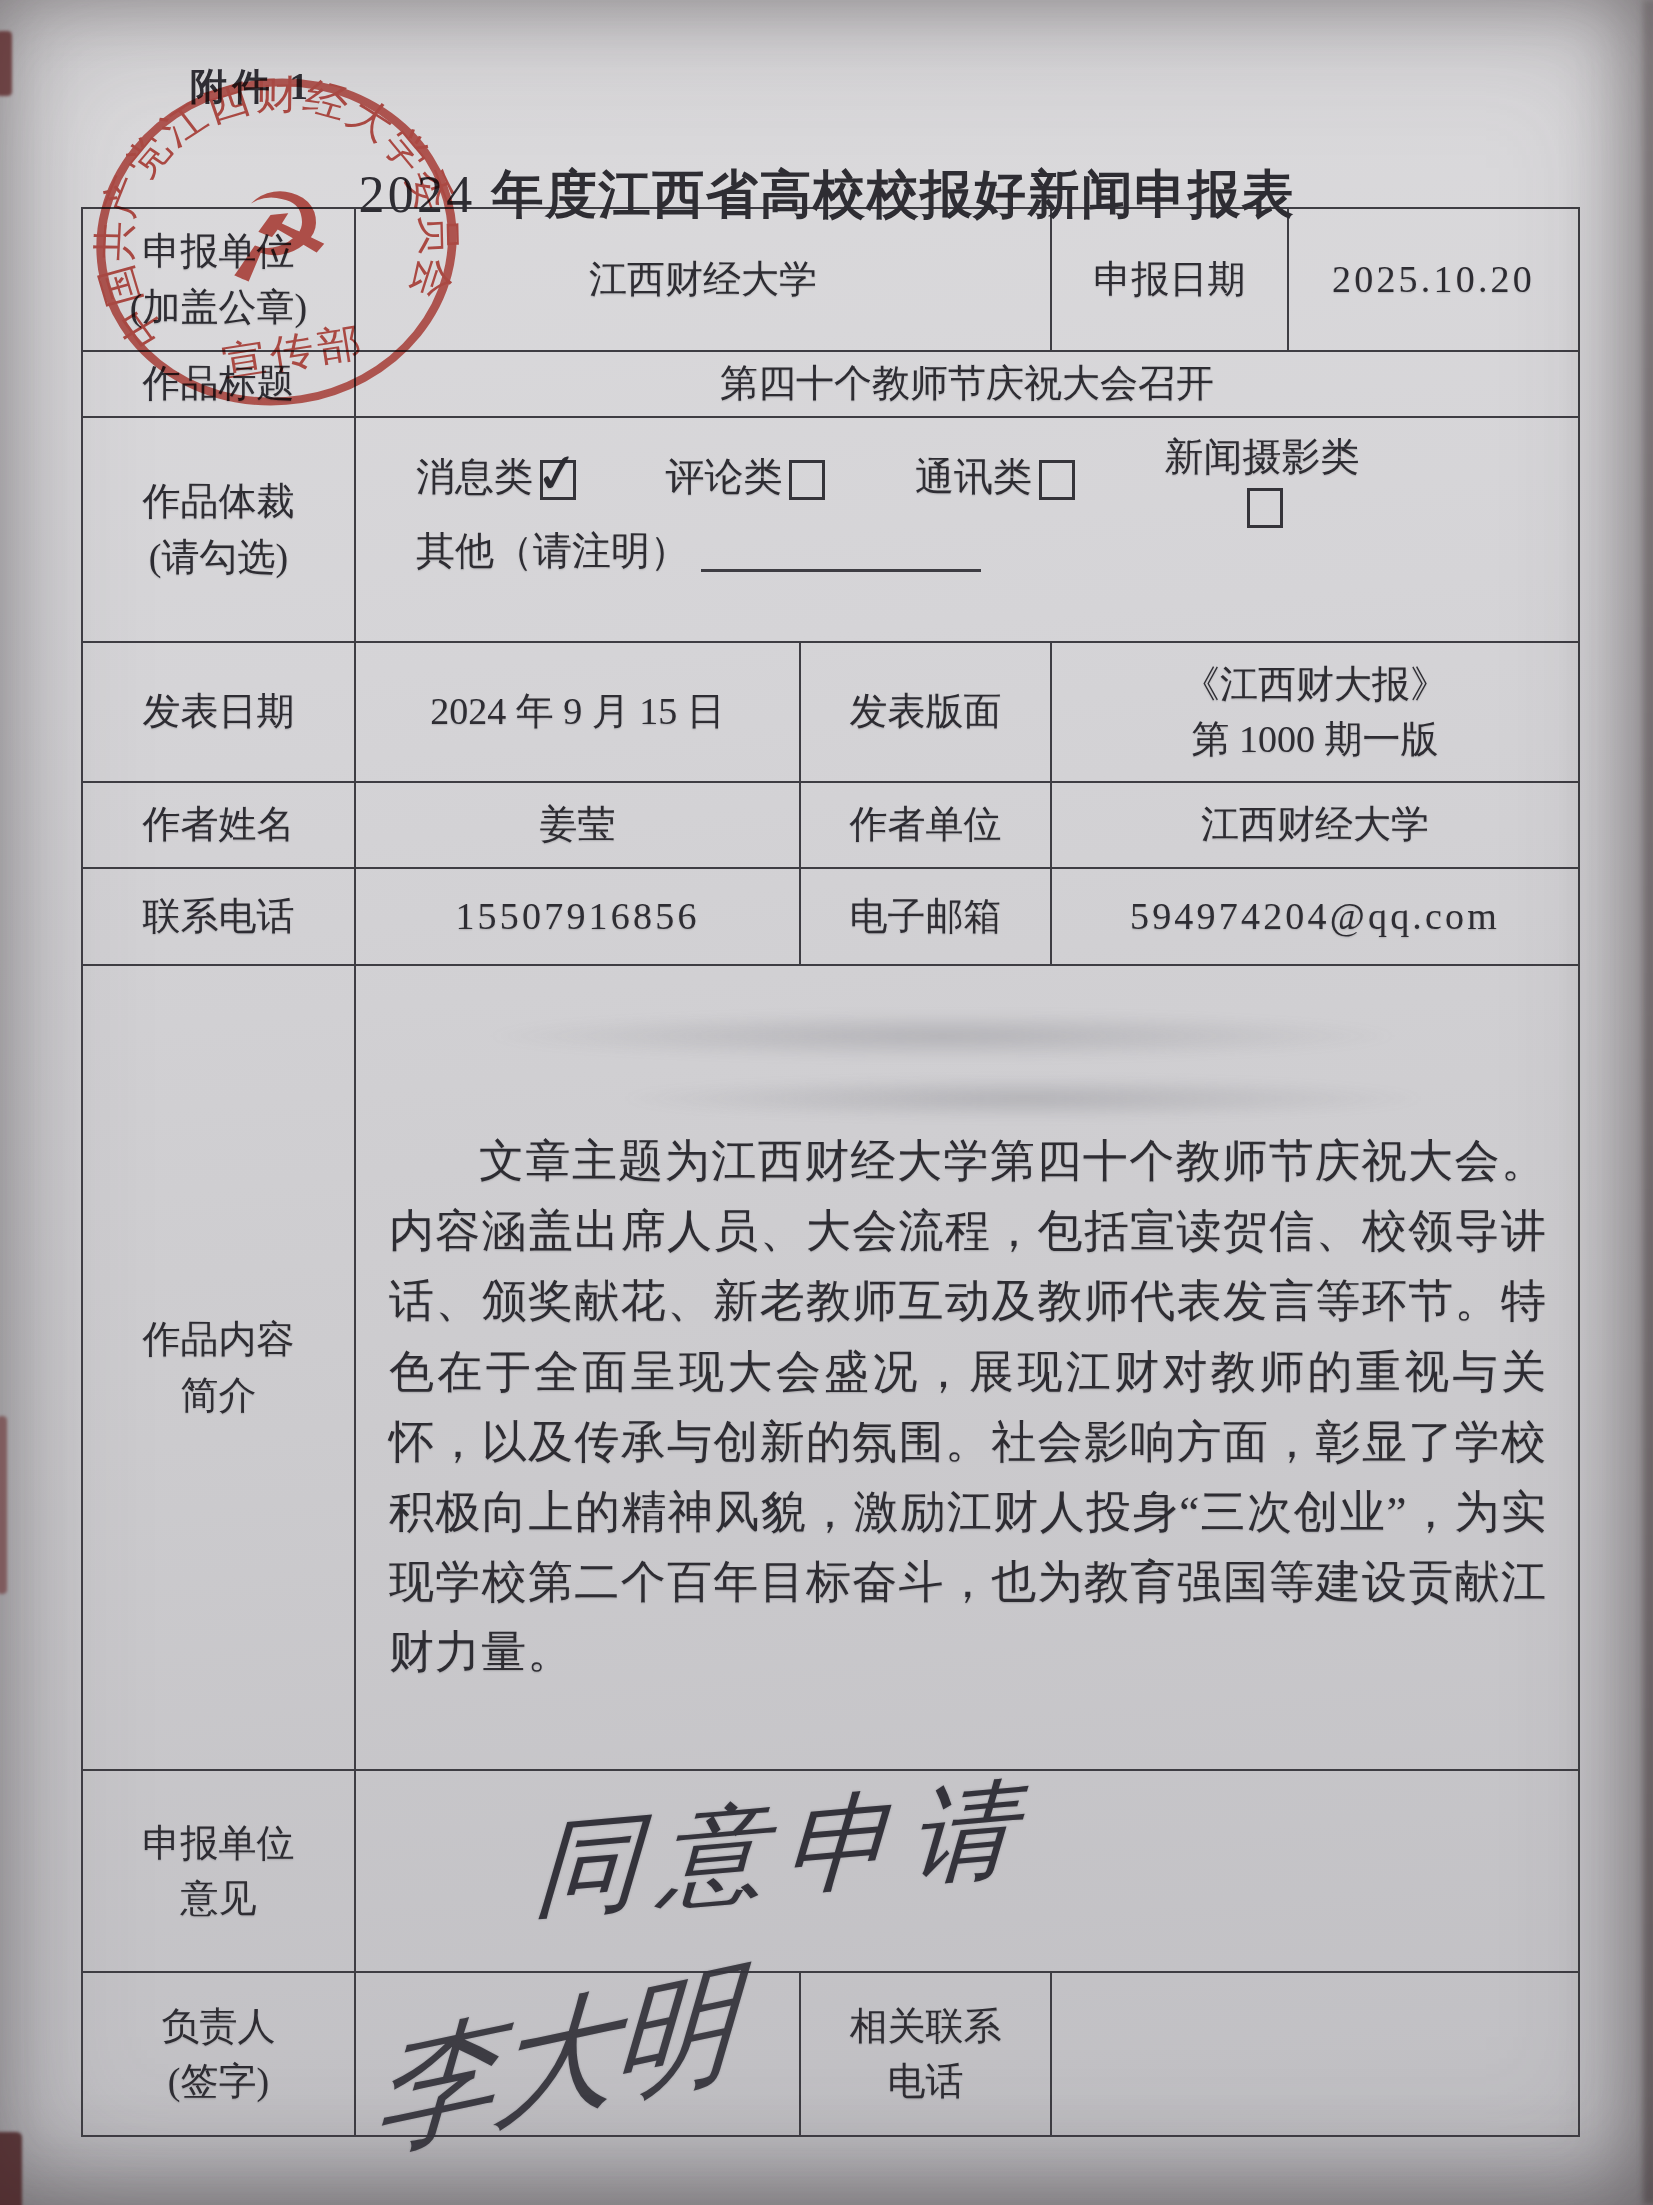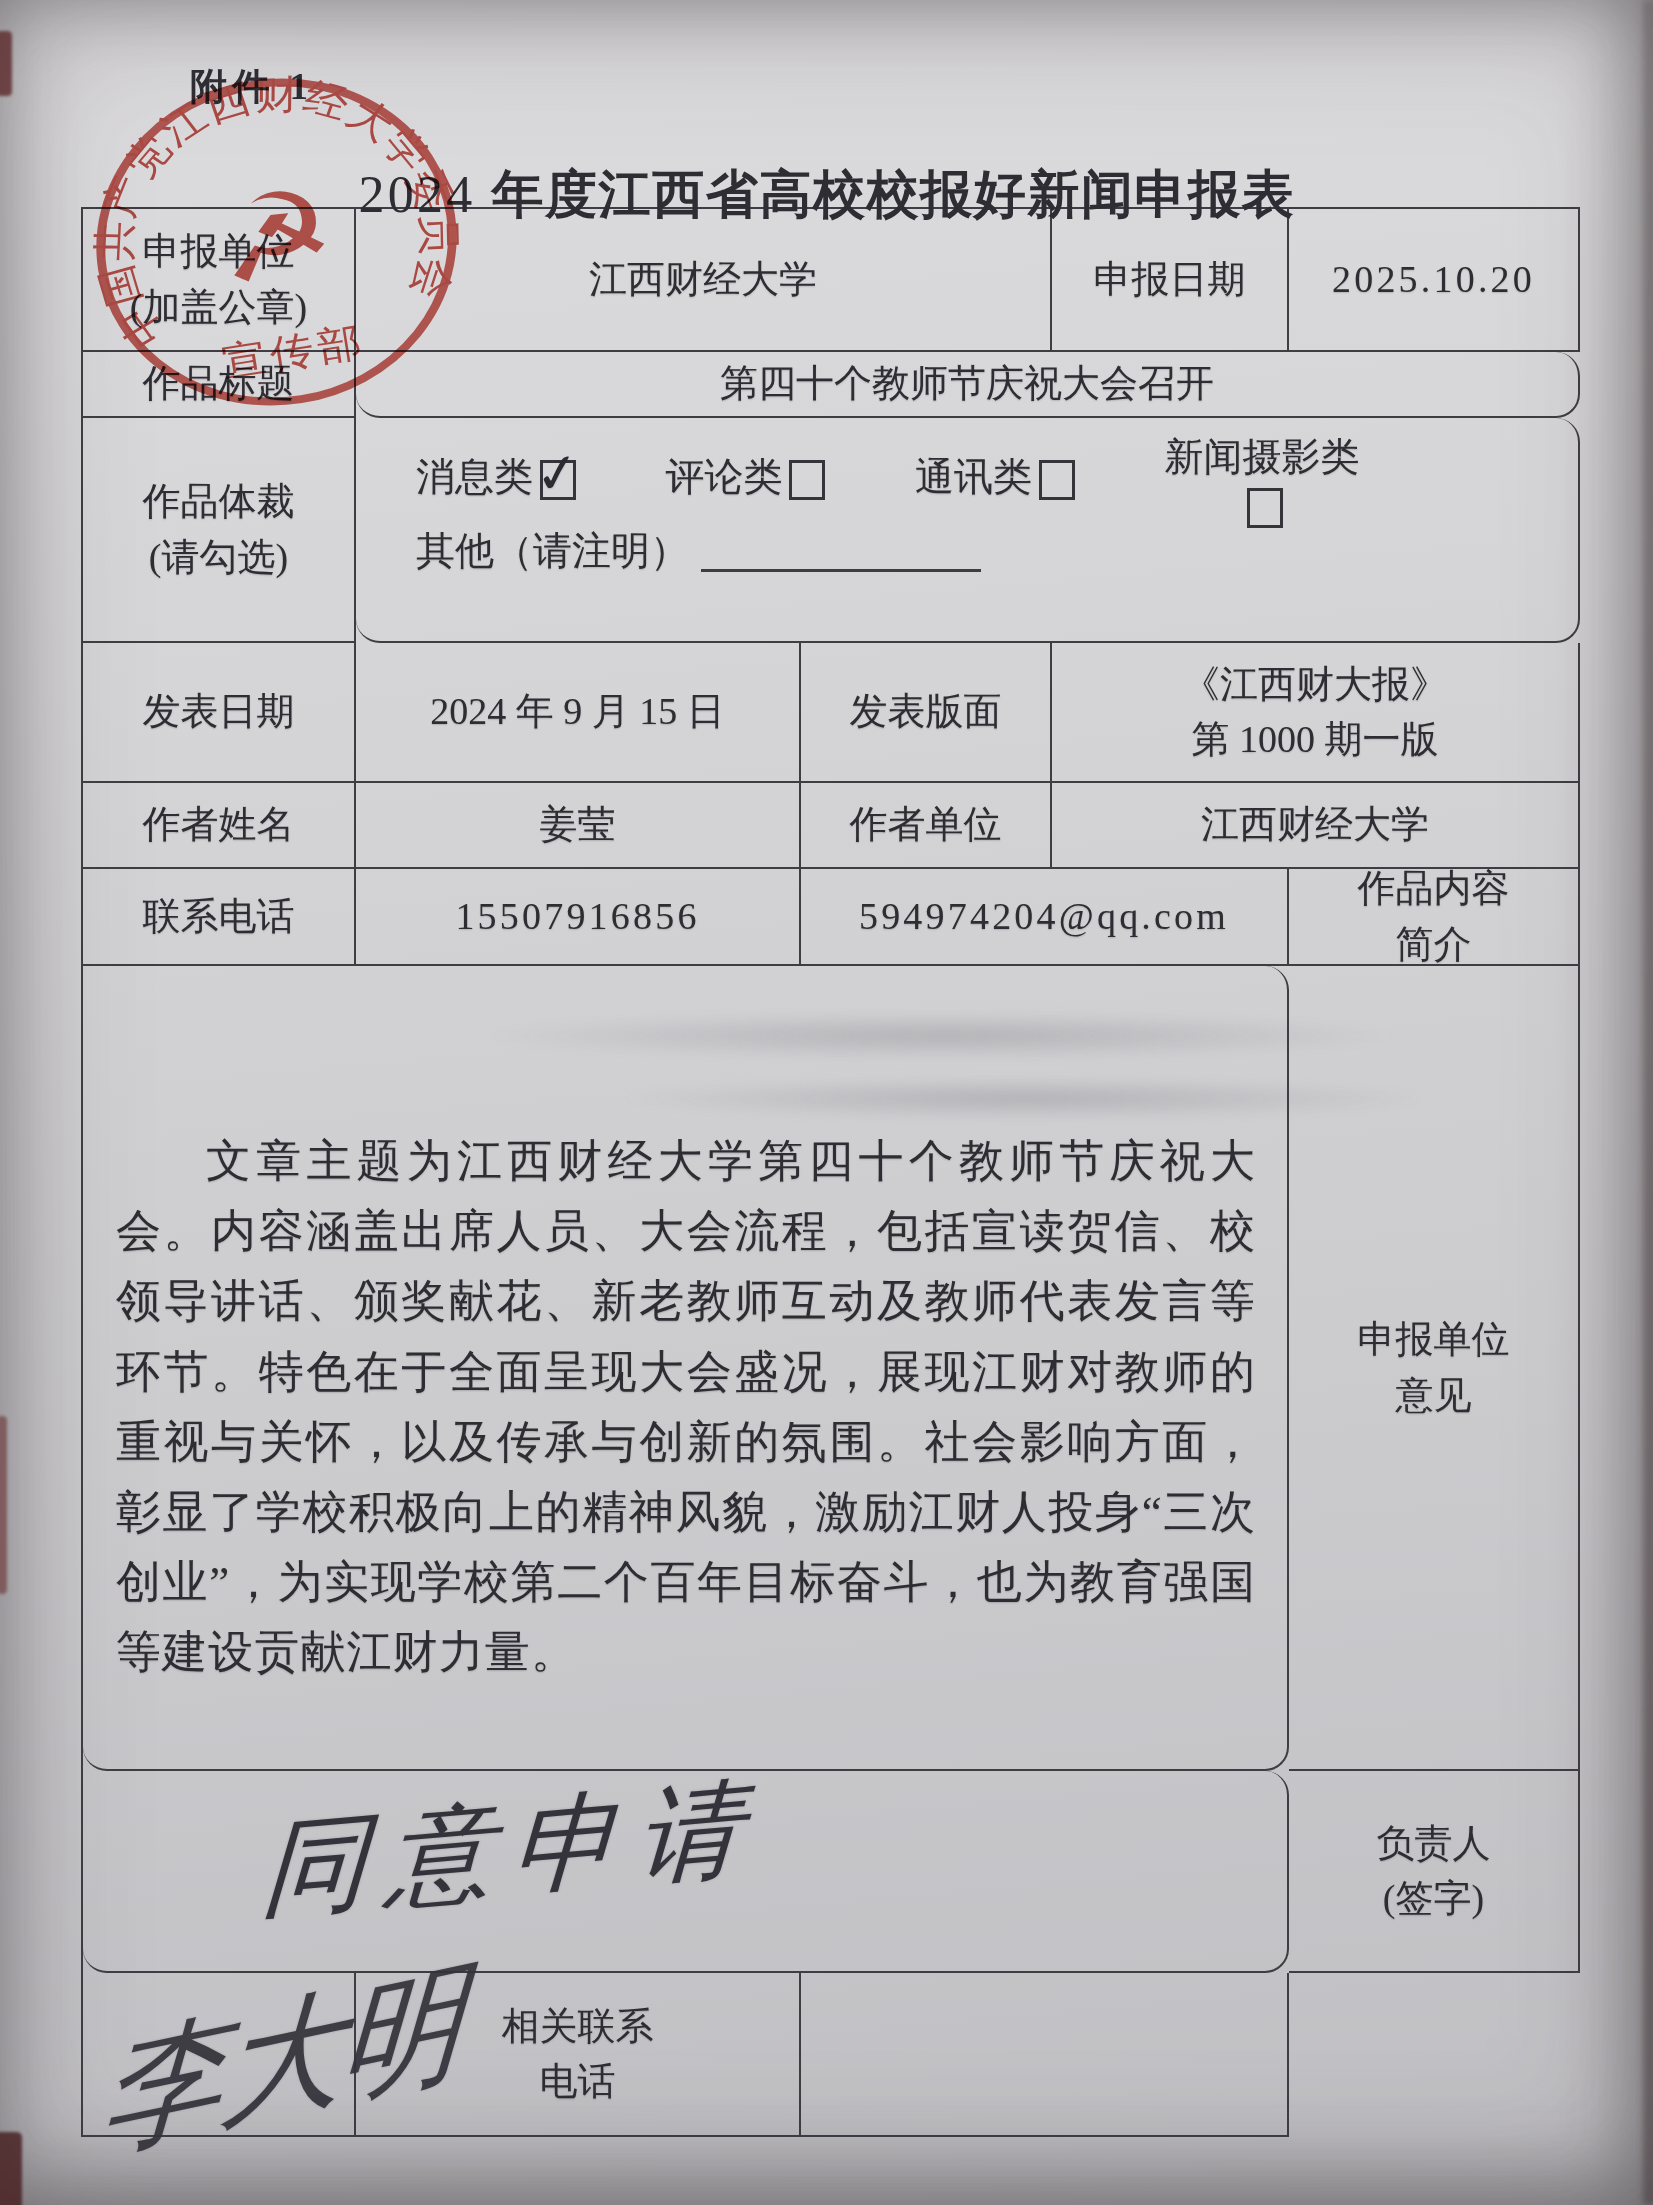--- a/index.html
+++ b/index.html
@@ -36,21 +36,21 @@
   }
   .cell{
     border-right:2.7px solid var(--line);
     border-bottom:2.7px solid var(--line);
     display:flex;flex-direction:column;align-items:center;justify-content:center;
     font-size:38px;line-height:1.45;text-align:center;
     text-shadow:0 1.1px 1.6px rgba(20,20,25,.18);
     position:relative;
   }
   .cs2{grid-column:span 2;}
-  .cs4{grid-column:span 4;border-radius:24px;}
+  .cs4{grid-column:span 4;}
   .num{letter-spacing:3.2px;}
 
   .genre-cell{align-items:flex-start;justify-content:flex-start;padding:22.6px 0 0 60px;font-size:39px;}
   .genre-line{display:flex;align-items:center;height:74px;white-space:nowrap;}
   .opt{margin-right:90px;display:flex;align-items:center;}
   .opt:last-child{margin-right:12px;flex-direction:column;}
   .box{display:inline-block;width:30px;height:34px;border:3.2px solid #35343a;margin-left:6.5px;position:relative;top:2.2px;}
   .check{position:absolute;left:-7.5px;top:-28px;font-size:54px;font-weight:bold;transform:rotate(-8deg);font-family:"DejaVu Sans",sans-serif;color:#2c2b31;}
   .blank-line{display:inline-block;width:280px;border-bottom:3.8px solid var(--line);height:38px;margin-left:12px;}
 
@@ -151,20 +151,21 @@
     <span>第 1000 期一版</span>
   </div>
 
   <div class="cell">作者姓名</div>
   <div class="cell">姜莹</div>
   <div class="cell">作者单位</div>
   <div class="cell cs2">江西财经大学</div>
 
   <div class="cell">联系电话</div>
   <div class="cell num">15507916856</div>
+  <div class="cell">电子邮箱</div>
   <div class="cell cs2 num">594974204@qq.com</div>
 
   <div class="cell two-line">
     <span>作品内容</span>
     <span>简介</span>
   </div>
   <div class="cell cs4 summary-cell">
     <div class="summary-text">文章主题为江西财经大学第四十个教师节庆祝大会。内容涵盖出席人员、大会流程，包括宣读贺信、校领导讲话、颁奖献花、新老教师互动及教师代表发言等环节。特色在于全面呈现大会盛况，展现江财对教师的重视与关怀，以及传承与创新的氛围。社会影响方面，彰显了学校积极向上的精神风貌，激励江财人投身“三次创业”，为实现学校第二个百年目标奋斗，也为教育强国等建设贡献江财力量。</div>
   </div>
 

